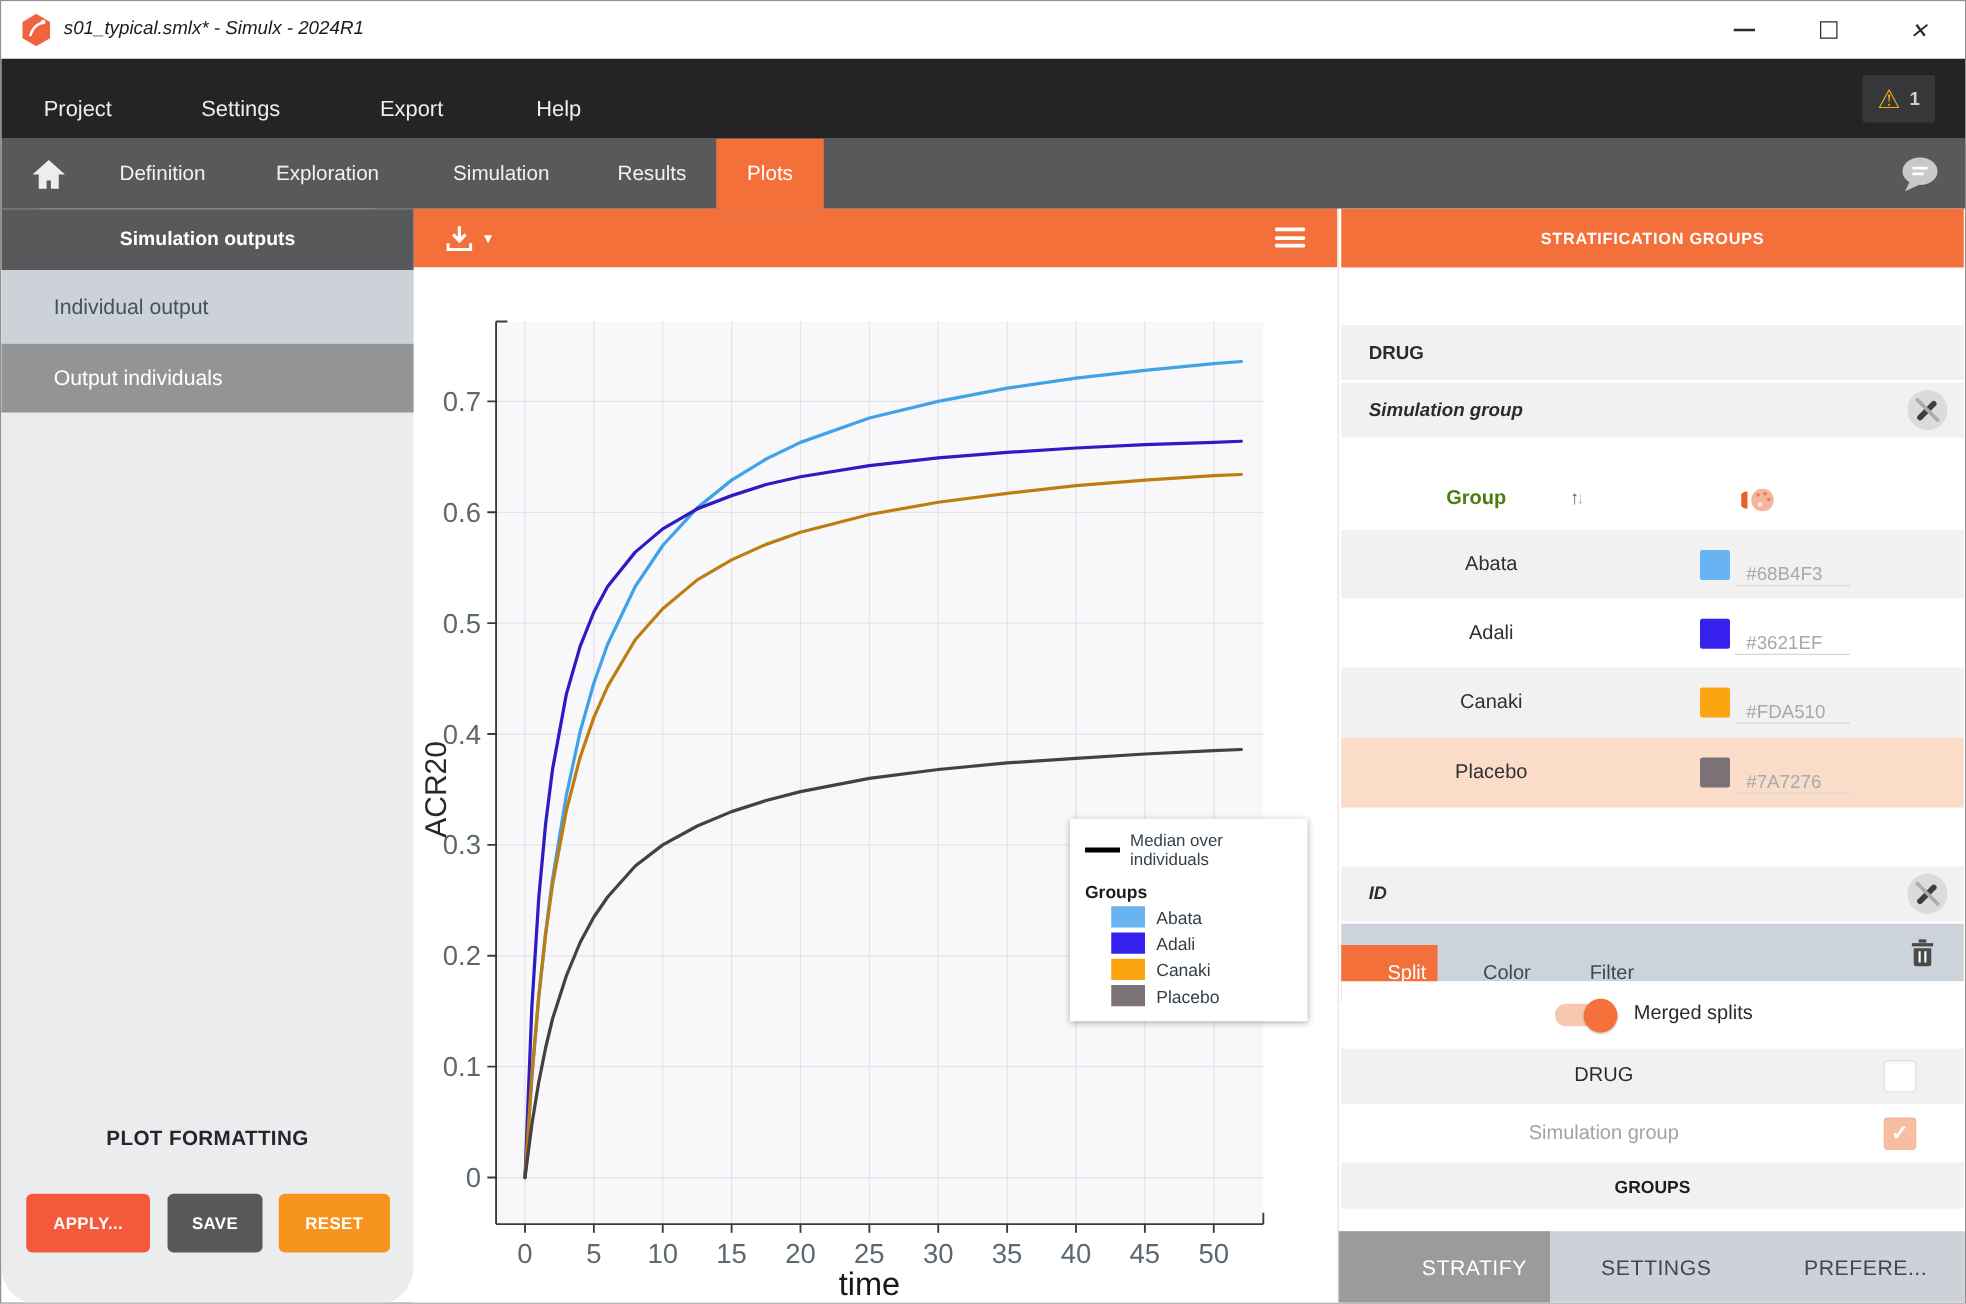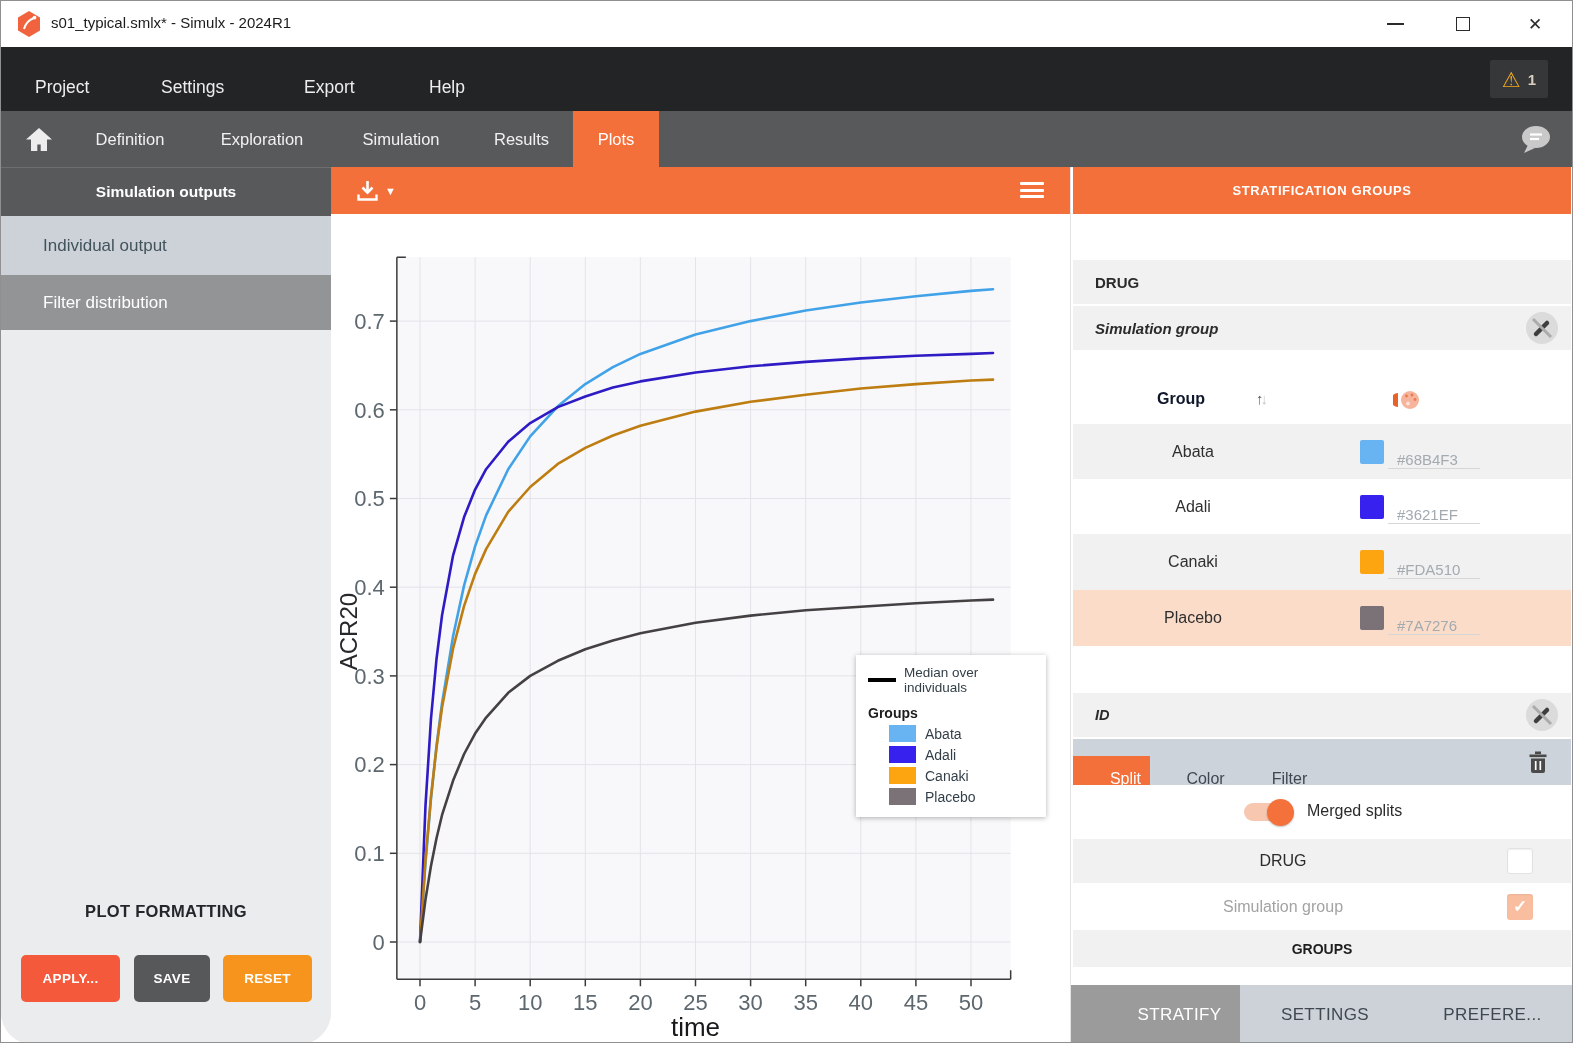--- a/index.html
+++ b/index.html
@@ -1,20 +1,20 @@
 <!DOCTYPE html>
 <html><head>
 <meta charset="utf-8">
 <style>
   * { margin:0; padding:0; box-sizing:border-box; }
   html,body { width:1573px; height:1043px; background:#ddd; font-family:"Liberation Sans", sans-serif; }
   .win { position:relative; width:1573px; height:1043px; background:#fff; border:1px solid #909090; overflow:hidden; }
 
   
-  .titlebar { position:absolute; left:0; top:0; width:1573px; height:46px; background:#fff; }
+  .titlebar { position:absolute; left:0; top:0; width:1573px; height:46px; background:#fff;font-style:italic; }
   .app-icon { position:absolute; left:14px; top:9px; }
   .title-text { position:absolute; left:50px; top:13px; font-size:15px; color:#1b1b1b; }
   .ctl { position:absolute; top:0; width:44px; height:46px; display:flex; align-items:center; justify-content:center; cursor:pointer; }
   .ctl-min { left:1372px; } .ctl-max { left:1440px; } .ctl-close { left:1512px; }
   .glyph-min { display:block; width:17px; border-top:2px solid #2b2b2b; }
   .glyph-max { display:block; width:14px; height:14px; border:1.6px solid #2b2b2b; }
   .glyph-close { font-size:17px; color:#2b2b2b; line-height:1; }
 
   
   .menubar { position:absolute; left:0; top:46px; width:1573px; height:64px; background:#232425; }
@@ -61,21 +61,21 @@
   
   .rpanel { position:absolute; left:1069px; top:166px; width:504px; height:877px; background:#fff; border-left:1px solid #e4e4e4; }
   .r-header { position:absolute; left:2px; top:0; width:498px; height:47px; background:#F4703A; display:flex; align-items:center; justify-content:center; color:#fff; font-weight:bold; font-size:13px; letter-spacing:.6px; }
   .r-row { position:absolute; left:2px; width:498px; background:#F1F1F2; display:flex; align-items:center; padding-left:22px; font-size:15px; color:#2b2b2b; cursor:pointer; }
   .r-row-arm { top:47px; height:44px; font-weight:bold; }
   .r-row-drug { top:93px; height:44px; font-weight:bold; }
   .r-row-simgroup { top:139px; height:44px; font-style:italic; font-weight:bold; }
   .r-edit-ic { position:absolute; right:12px; top:50%; transform:translateY(-50%); cursor:pointer; }
 
   .r-table-header { position:absolute; left:2px; top:212px; width:498px; height:45px; background:#fff; }
-  .g-header-label { position:absolute; left:84px; top:11px; font-weight:bold; font-size:16px; color:#0f172a; }
+  .g-header-label { position:absolute; left:84px; top:11px; font-weight:bold; font-size:16px; color:#4d7c0f; }
   .sort-ic { position:absolute; left:183px; top:11px; font-size:15px; font-weight:bold; letter-spacing:-3px; cursor:pointer; }
   .sort-up { color:#5f5f5f; } .sort-down { color:#c4c8cc; }
   .palette-btn { position:absolute; left:320px; top:9px; cursor:pointer; }
 
   .g-row { position:absolute; left:2px; width:498px; height:55px; }
   .g-row.odd { background:#F1F1F2; }
   .g-row.hl { background:#FBDCC9; }
   .g-row-0 { top:257px; } .g-row-1 { top:312px; } .g-row-2 { top:367px; height:56px; } .g-row-3 { top:423px; height:56px; }
   .g-name { position:absolute; left:0; top:0; width:240px; height:100%; display:flex; align-items:center; justify-content:center; font-size:16px; color:#2f2f2f; cursor:pointer; }
   .g-swatch { position:absolute; left:287px; top:50%; transform:translateY(-50%); width:24px; height:24px; border-radius:2px; cursor:pointer; }
@@ -166,21 +166,21 @@
         <path d="M9 21l-4 8 11-5z" fill="#C9C9C9"></path>
         <line x1="11" y1="10.5" x2="23" y2="10.5" stroke="#fff" stroke-width="2.2"></line>
         <line x1="11" y1="15" x2="20" y2="15" stroke="#fff" stroke-width="2.2"></line>
       </svg>
     </div>
   </div>
 
   <div class="sidebar">
     <div class="s-header">Simulation outputs</div>
     <div class="s-item s-item1">Individual output</div>
-    <div class="s-item s-item2">Filter distribution</div>
+    <div class="s-item s-item2">Output individuals</div>
     <div class="s-pf-title">PLOT FORMATTING</div>
     <button class="s-btn btn-apply">APPLY...</button>
     <button class="s-btn btn-save">SAVE</button>
     <button class="s-btn btn-reset">RESET</button>
   </div>
 
   <div class="chartbar">
     <div class="dl-btn">
       <svg width="25" height="24" viewBox="0 0 25 24">
         <path d="M12.5 2v10" stroke="#fff" stroke-width="2.6" fill="none"></path>

